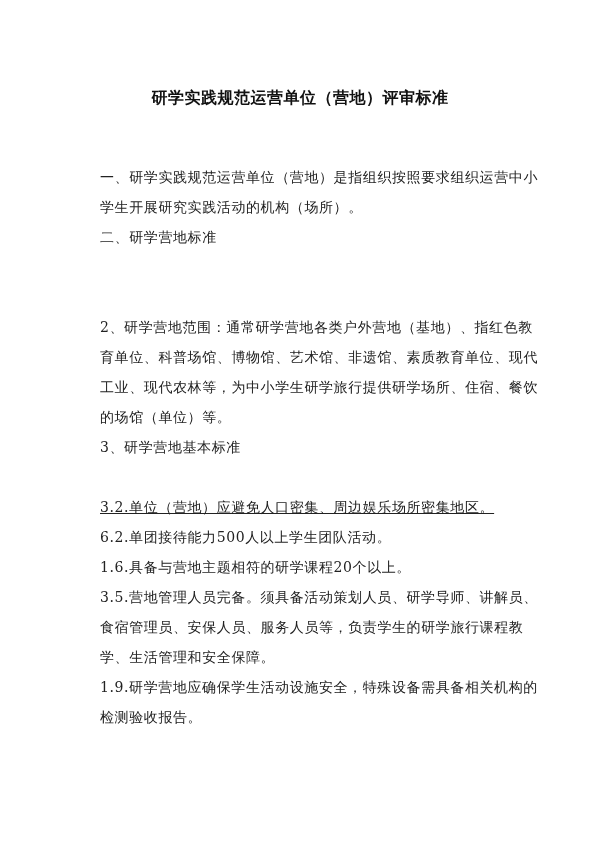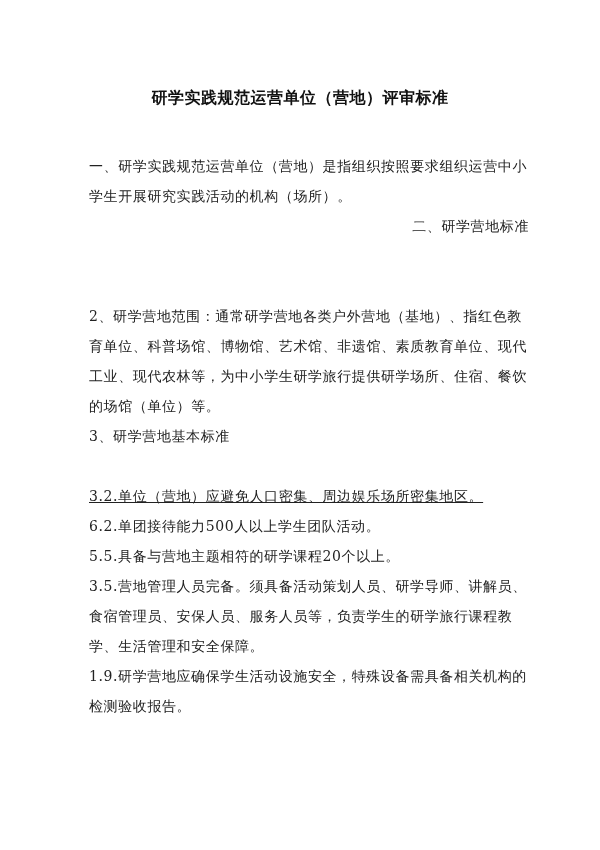--- a/index.html
+++ b/index.html
@@ -3,30 +3,30 @@
 <meta charset="utf-8">
 <style>
   html, body { margin: 0; padding: 0; background: #ffffff; }
   body { width: 600px; height: 850px; position: relative; overflow: hidden;
          font-family: "DejaVu Serif", "Liberation Serif", serif; color: #1a1a1a; }
   .page { position: absolute; left: 0; top: 12px; width: 600px; height: 850px; background: #fff; padding-left: 41px; }
   .title { position: absolute; left: 0; width: 600px; top: 76px; text-align: center;
            font-family: "DejaVu Sans", "Liberation Sans", sans-serif; font-weight: bold;
            font-size: 16px; letter-spacing: 0.5px; color: #111; }
   .para { position: absolute; left: 88px; width: 440px; font-size: 14px; line-height: 30px;
-          margin: 1px; color: #222; letter-spacing: 0.6px; }
+          margin: 12px; color: #222; letter-spacing: 0.6px; }
 </style>
 </head>
 <body>
 
 <div class="page">
   <div class="title">研学实践规范运营单位（营地）评审标准</div>
 
   <p class="para" style="top:138px;">一、研学实践规范运营单位（营地）是指组织按照要求组织运营中小学生开展研究实践活动的机构（场所）。</p>
-  <p class="para" style="top:198px;text-align:right;">二、研学营地标准</p>
+  <p class="para" style="top:198px;">二、研学营地标准</p>
   <p class="para" style="top:288px;">2、研学营地范围：通常研学营地各类户外营地（基地）、指红色教育单位、科普场馆、博物馆、艺术馆、非遗馆、素质教育单位、现代工业、现代农林等，为中小学生研学旅行提供研学场所、住宿、餐饮的场馆（单位）等。</p>
   <p class="para" style="top:408px;">3、研学营地基本标准</p>
   <p class="para" style="top:468px;text-decoration:underline;">3.2.单位（营地）应避免人口密集、周边娱乐场所密集地区。</p>
   <p class="para" style="top:498px;">6.2.单团接待能力500人以上学生团队活动。</p>
-  <p class="para" style="top:528px;">5.5.具备与营地主题相符的研学课程20个以上。</p>
+  <p class="para" style="top:528px;">1.6.具备与营地主题相符的研学课程20个以上。</p>
   <p class="para" style="top:558px;">3.5.营地管理人员完备。须具备活动策划人员、研学导师、讲解员、食宿管理员、安保人员、服务人员等，负责学生的研学旅行课程教学、生活管理和安全保障。</p>
   <p class="para" style="top:648px;">1.9.研学营地应确保学生活动设施安全，特殊设备需具备相关机构的检测验收报告。</p>
 </div>
 
 </body></html>

